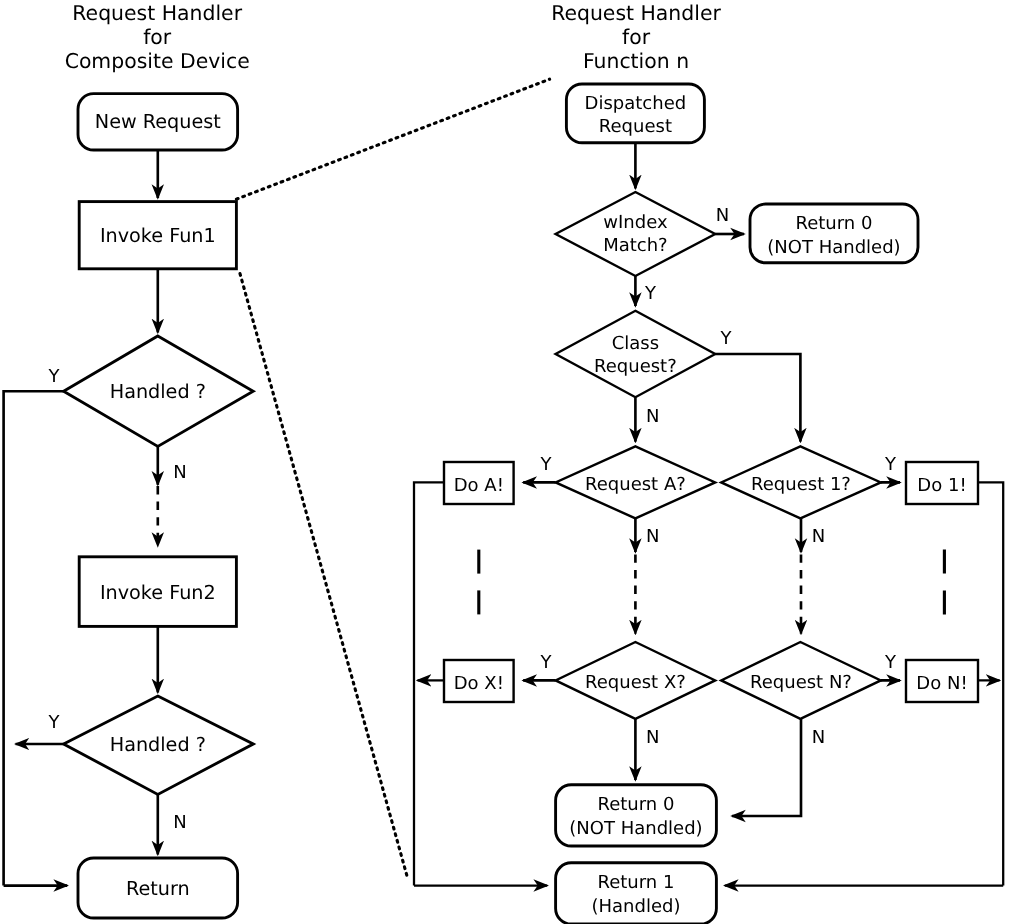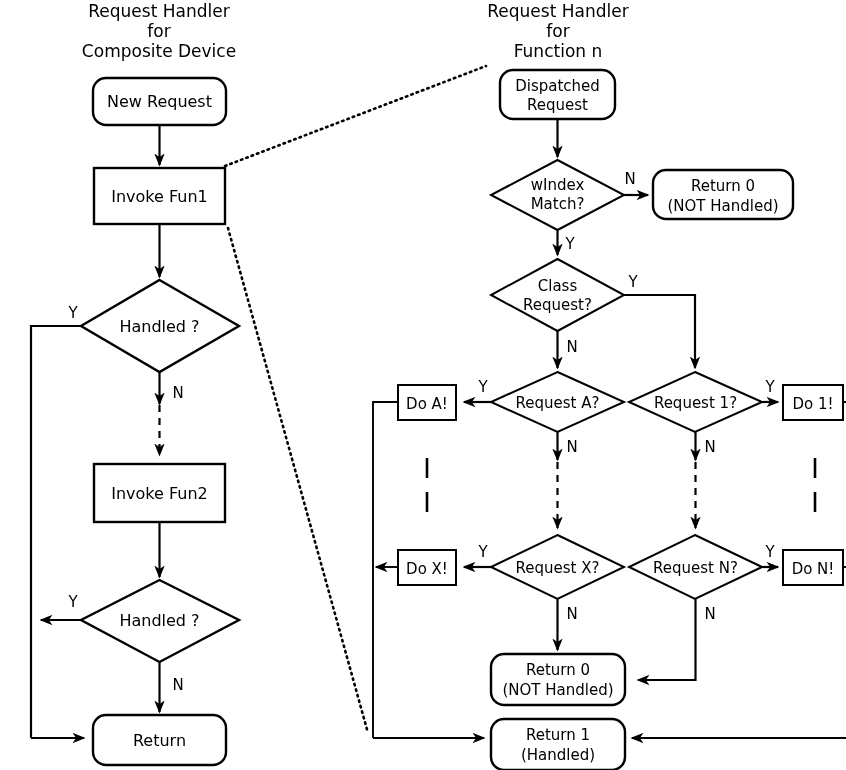--- a/index.html
+++ b/index.html
@@ -1,18 +1,18 @@
 <!DOCTYPE html>
 <html><head>
 <meta charset="utf-8">
 <style>
   html,body{margin:0;padding:0;background:#ffffff;}
   body{width:846px;height:770px;overflow:hidden;
        font-family:"DejaVu Sans","Liberation Sans",sans-serif;}
-  #stage{position:relative;width:682px;height:770px;margin-left:28px;}
+  #stage{position:relative;width:682px;height:770px;}
   svg{position:absolute;top:0;left:0;width:846px;height:770px;}
   text{font-family:"DejaVu Sans","Liberation Sans",sans-serif;fill:#000;}
   .ttl{font-size:17px;text-anchor:middle;}
   .nd{font-size:16px;text-anchor:middle;}
   .nd-s{font-size:15px;text-anchor:middle;}
   .lbl{font-size:15px;text-anchor:middle;}
   .shape{fill:#ffffff;stroke:#000000;stroke-width:2.4;}
   .shape-t{fill:#ffffff;stroke:#000000;stroke-width:2;}
   .ln{stroke:#000000;stroke-width:2.2;fill:none;}
   .ln-t{stroke:#000000;stroke-width:1.9;fill:none;}

